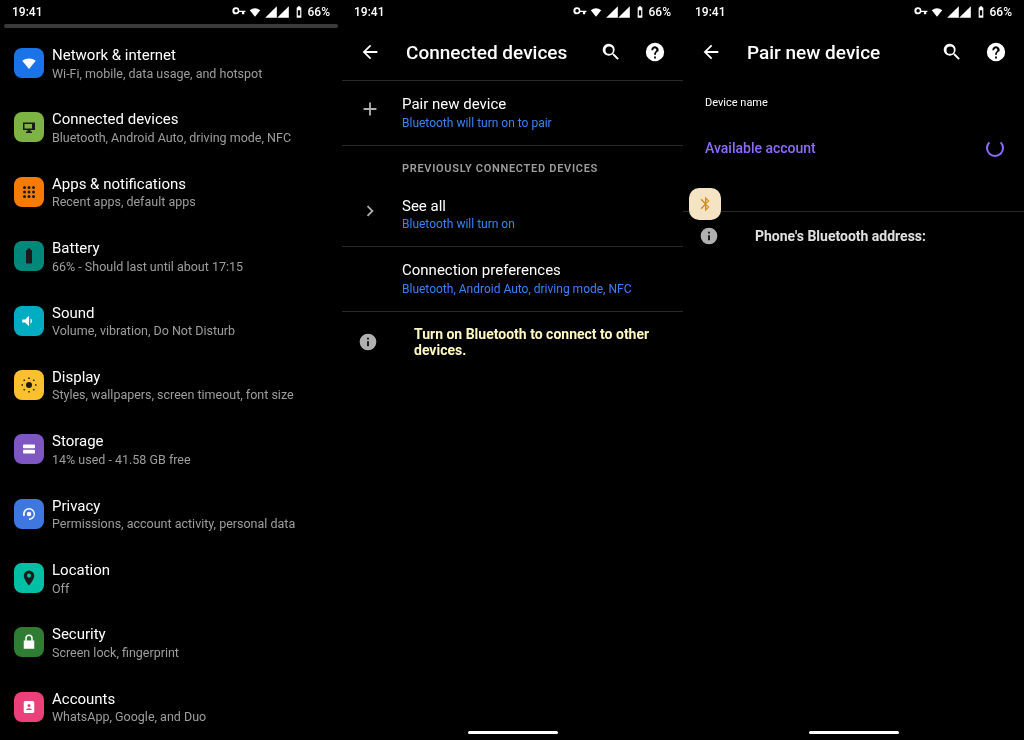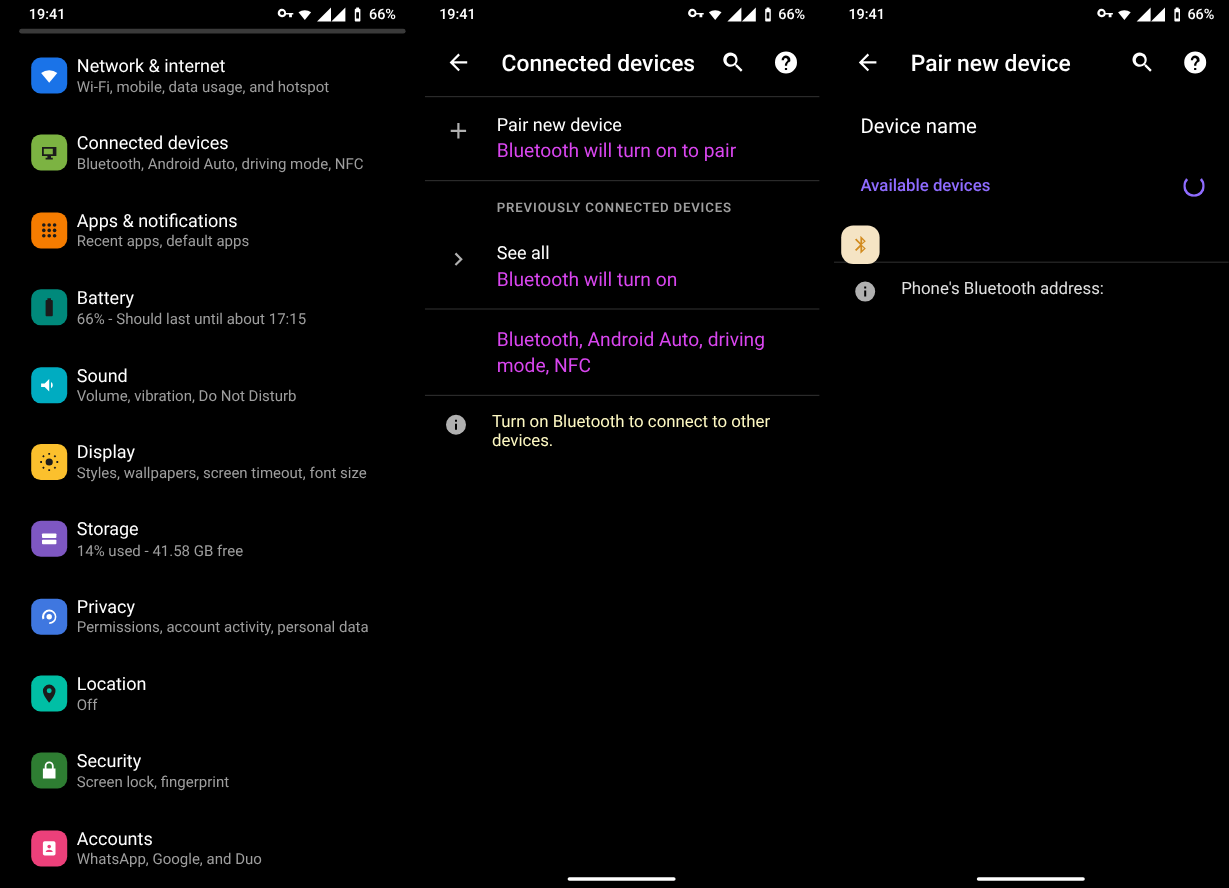--- a/index.html
+++ b/index.html
@@ -11,21 +11,20 @@
     width: 1024px;
     height: 740px;
     overflow: hidden;
     display: flex;
   }
   .panel {
     height: 740px;
     position: relative;
     overflow: hidden;
     background: #000;
-    margin-left: 12px;
   }
   .panel-1 { width: 342px; }
   .panel-2 { width: 341px; }
   .panel-3 { width: 341px; }
 
   
   .status-bar {
     height: 24px;
     display: flex;
     align-items: center;
@@ -104,35 +103,35 @@
   .row-icon {
     width: 24px; height: 24px;
     display: flex; align-items: center; justify-content: center;
     flex-shrink: 0;
     margin-top: 2px;
   }
   .row-icon svg { width: 22px; height: 22px; fill: #b0b0b0; }
   .row-icon.empty { }
   .row-text { flex: 1; }
   .row-title { font-size: 15px; color: #fff; line-height: 1.3; }
-  .row-sub { font-size: 16px; color: #d946ef; line-height: 1.35; }
+  .row-sub { font-size: 12px; color: #3b82f6; line-height: 1.35; }
 
   .section-label {
     font-size: 11px;
     font-weight: 600;
     letter-spacing: 0.7px;
     color: #9e9e9e;
     text-transform: uppercase;
     padding: 16px 60px 8px;
   }
 
   
   .simple-row {
     padding: 16px 31px 16px 22px;
-    font-size: 17px;
+    font-size: 11px;
     color: #fff;
   }
   .avail-row {
     display: flex;
     align-items: center;
     justify-content: space-between;
     padding: 14px 20px 14px 22px;
   }
   .avail-title {
     font-size: 14px;
@@ -153,23 +152,24 @@
     top: 188px;
     width: 32px; height: 32px;
     background: #f5e4c4;
     border-radius: 10px;
     display: flex; align-items: center; justify-content: center;
   }
   .bt-chip svg { width: 18px; height: 18px; fill: #d28b1f; }
 
   .info-row {
     display: flex;
-    align-items: flex-start;
-    gap: 20px;
+    align-items: center;
+    gap: 36px;
     padding: 14px 16px;
+    font-weight: bold;
   }
   .info-row svg { width: 20px; height: 20px; fill: #b0b0b0; flex-shrink: 0; }
   .info-text { font-size: 14px; color: #e0e0e0; }
   .info-text-muted { font-size: 14px; color: #fef9c3; }
 
   
   .nav-pill {
     position: absolute;
     bottom: 6px;
     left: 50%;
@@ -437,20 +437,21 @@
     <div class="row-text">
       <div class="row-title">See all</div>
       <div class="row-sub">Bluetooth will turn on</div>
     </div>
   </div>
   <div class="divider"></div>
 
   <div class="row">
     <div class="row-icon empty"></div>
     <div class="row-text">
+      <div class="row-title">Connection preferences</div>
       <div class="row-sub">Bluetooth, Android Auto, driving mode, NFC</div>
     </div>
   </div>
   <div class="divider"></div>
 
   <div class="info-row">
     <svg viewBox="0 0 24 24">
         <path d="M12 2a10 10 0 1 0 0 20 10 10 0 0 0 0-20zm1 15h-2v-6h2v6zm0-8h-2V7h2v2z"></path>
       </svg>
     <div class="info-text-muted">Turn on Bluetooth to connect to other devices.</div>
@@ -497,21 +498,21 @@
     <div class="icon-btn">
       <svg viewBox="0 0 24 24">
           <path d="M12 2a10 10 0 1 0 0 20 10 10 0 0 0 0-20zm1 17h-2v-2h2v2zm2.1-7.8l-.9.9c-.7.7-1.2 1.3-1.2 2.9h-2v-.5c0-1.1.5-2.1 1.2-2.8l1.2-1.3A2 2 0 0 0 12 8a2 2 0 0 0-2 2H8a4 4 0 1 1 7.1 2.2z"></path>
         </svg>
     </div>
   </div>
 
   <div class="simple-row">Device name</div>
 
   <div class="avail-row">
-    <div class="avail-title">Available devices</div>
+    <div class="avail-title">Available account</div>
     <div class="spinner"></div>
   </div>
 
   <div class="bt-chip">
     <svg viewBox="0 0 24 24">
         <path d="M12 2v7.6L7.4 5 6 6.4 11.6 12 6 17.6 7.4 19l4.6-4.6V22l6-6-4.6-4 4.6-4-6-6zm2 4l2 2-2 2V6zm0 8l2 2-2 2v-4z"></path>
       </svg>
   </div>
 
   <div class="divider" style="margin-top:40px"></div>

